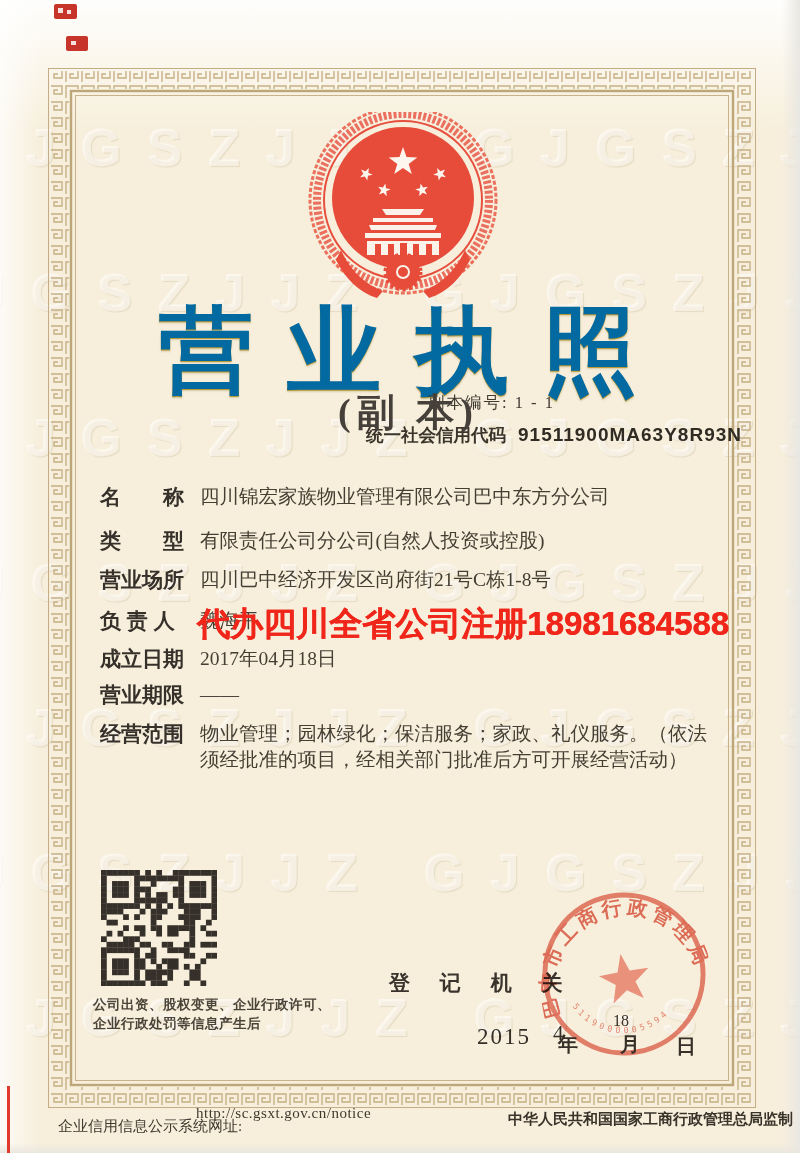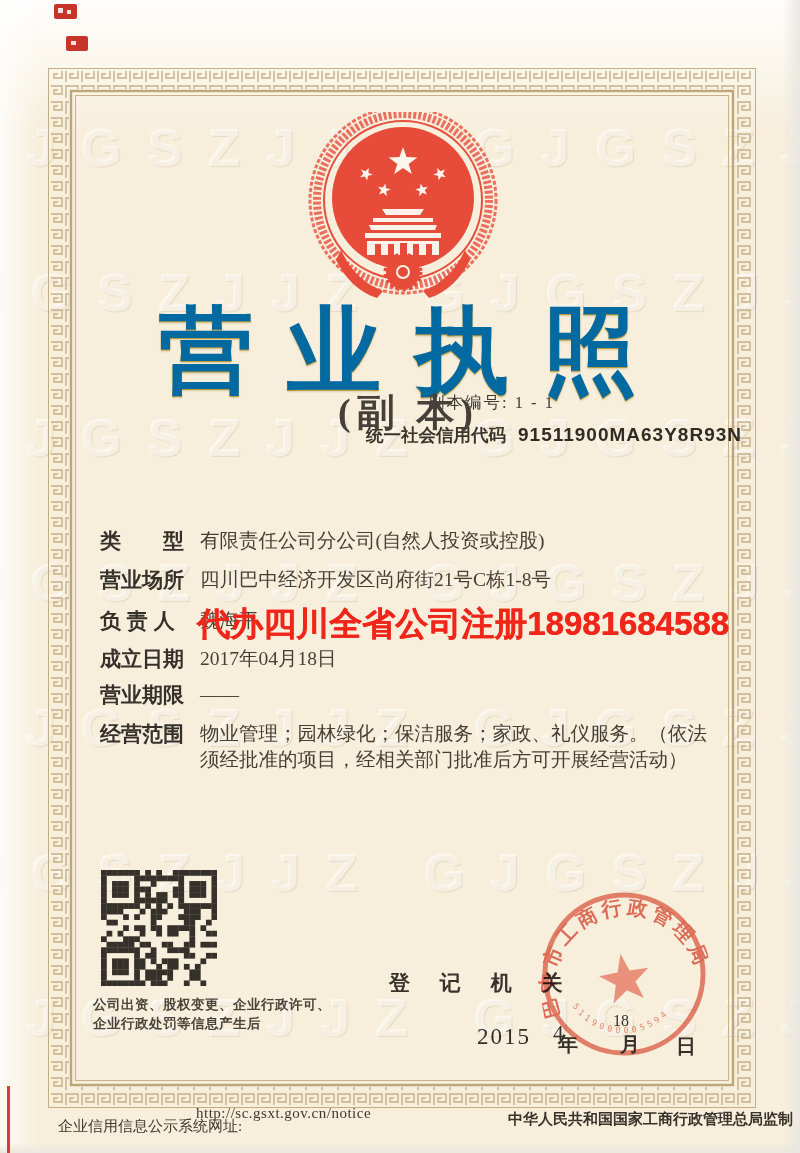--- a/index.html
+++ b/index.html
@@ -170,20 +170,24 @@
 
   <div class="title">营业执照</div>
 
   <div class="copy-number">副本编号: 1 - 1</div>
   <div class="copy-type">(副 本)</div>
 
   <div class="credit-row">
     <span class="credit-label">统一社会信用代码</span><span class="credit-code">91511900MA63Y8R93N</span>
   </div>
 
+  <div class="field-row" style="top:483px">
+    <span class="field-label">名　　称</span>
+    <span class="field-value">四川锦宏家族物业管理有限公司巴中东方分公司</span>
+  </div>
   <div class="field-row" style="top:527px">
     <span class="field-label">类　　型</span>
     <span class="field-value">有限责任公司分公司(自然人投资或控股)</span>
   </div>
   <div class="field-row" style="top:566px">
     <span class="field-label">营业场所</span>
     <span class="field-value">四川巴中经济开发区尚府街21号C栋1-8号</span>
   </div>
   <div class="field-row" style="top:607px">
     <span class="field-label">负 责 人</span>

